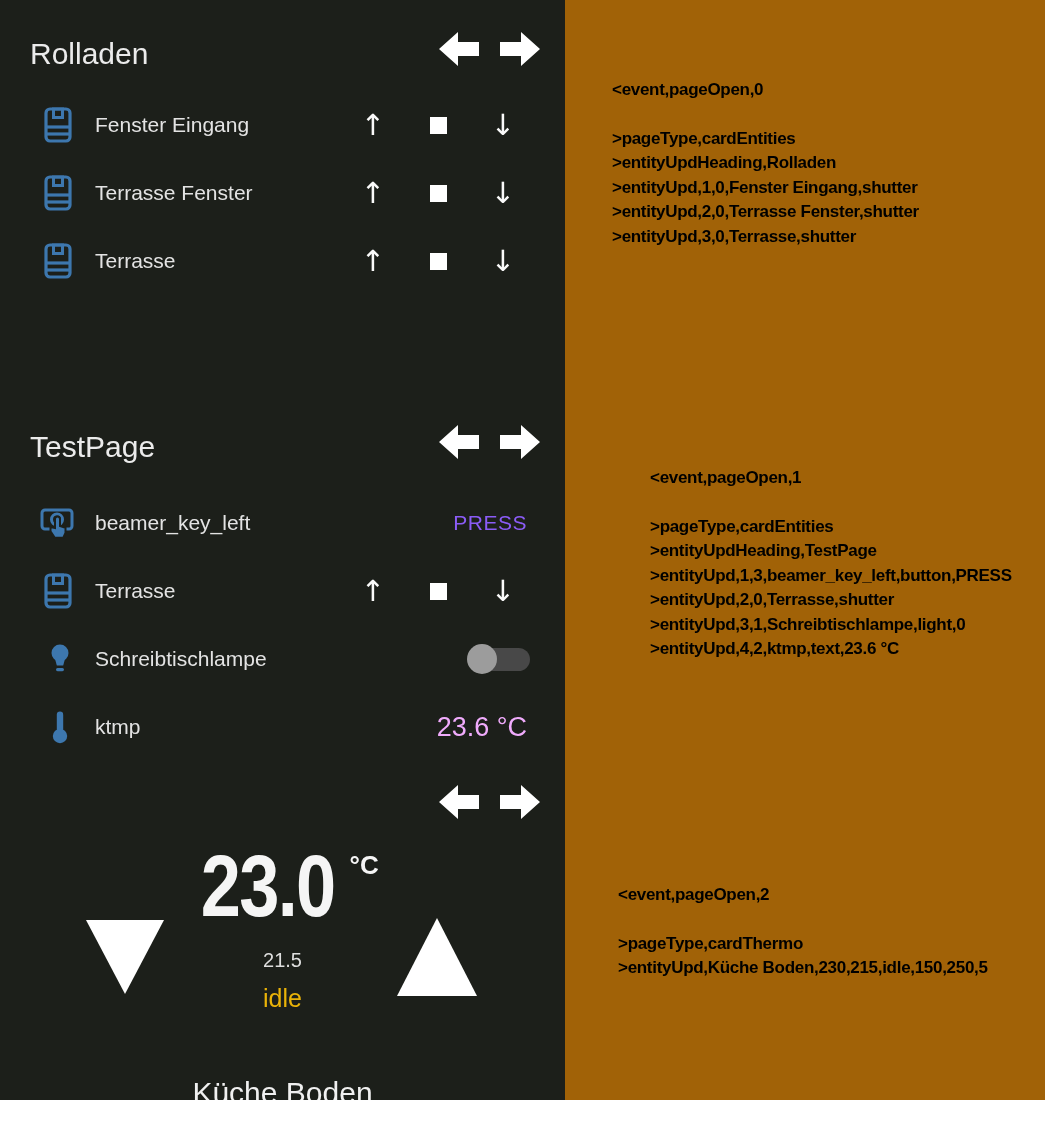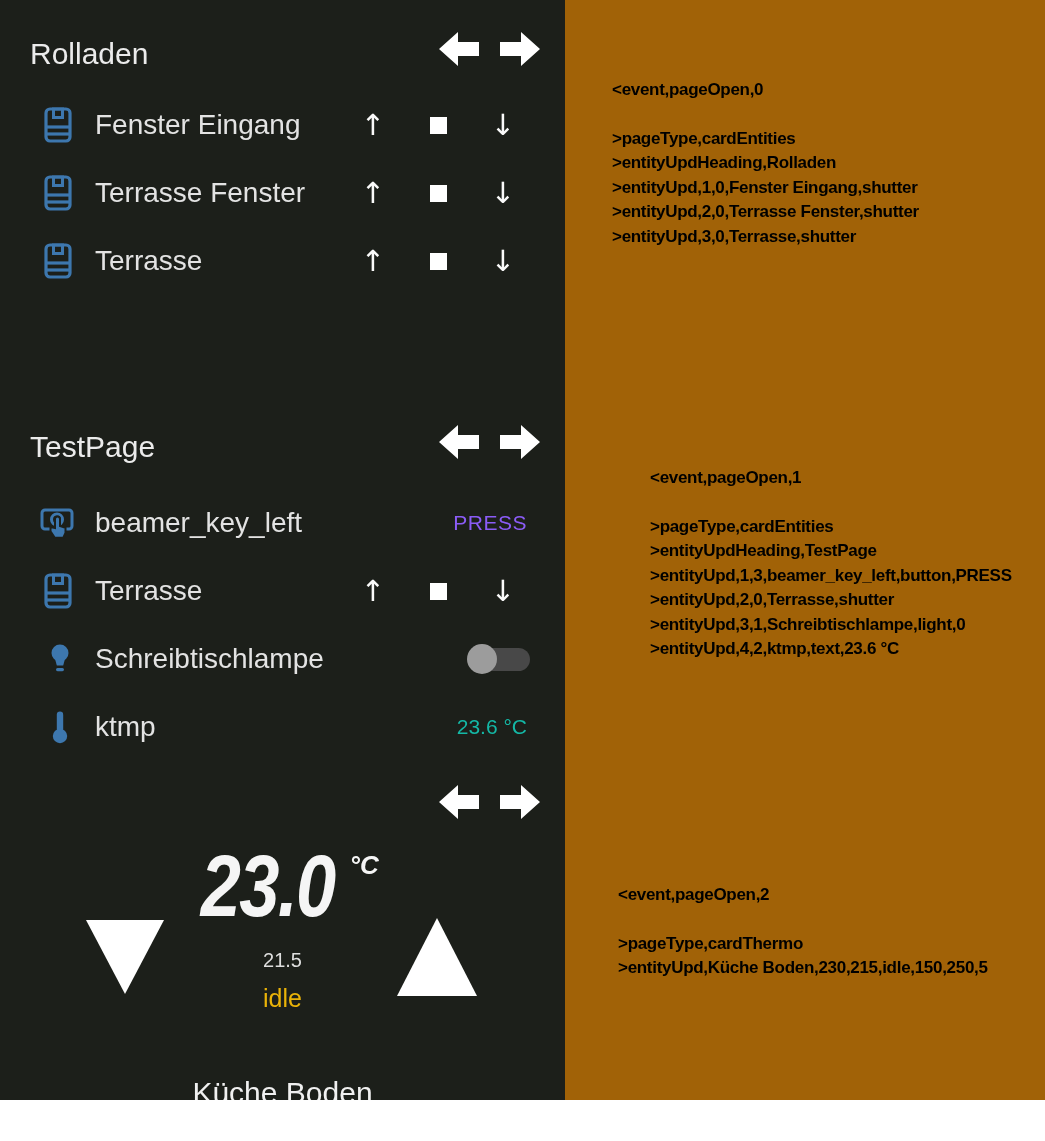--- a/index.html
+++ b/index.html
@@ -23,40 +23,40 @@
   .nav-card2{top:425px;}
   .nav-card3{top:785px;}
 
   .row{position:absolute;left:0;width:565px;height:44px;}
   .row .entity-icon{position:absolute;top:50%;transform:translateY(-50%);display:flex;}
   .icon-shutter{left:44px;}
   .icon-tap{left:40px;}
   .icon-bulb{left:47px;}
   .icon-thermo{left:50px;}
   .row .label{position:absolute;left:95px;top:50%;transform:translateY(-50%);
-              font-size:28px;color:#e3e3e3;white-space:nowrap;}
+              font-size:21px;color:#e3e3e3;white-space:nowrap;}
 
   .ctl{position:absolute;top:0;width:36px;height:44px;display:flex;align-items:center;justify-content:center;}
   .ctl-up{left:355px;}
   .ctl-stop{left:420px;}
   .ctl-down{left:485px;}
   .arrow-glyph{font-family:"DejaVu Sans",sans-serif;font-size:29px;color:#fafafa;line-height:1;}
   .stop-square{width:17px;height:17px;background:#ffffff;}
 
   .press-value{position:absolute;right:38px;top:50%;transform:translateY(-50%);
                font-size:21px;letter-spacing:0.5px;color:#8b5cf6;}
   .text-value{position:absolute;right:38px;top:50%;transform:translateY(-50%);
-              font-size:21px;color:#14b8a6;white-space:nowrap;}
+              font-size:27px;color:#f0abfc;white-space:nowrap;}
 
   .toggle{position:absolute;right:34px;top:50%;transform:translateY(-50%);width:64px;height:30px;}
   .toggle-track{position:absolute;left:5px;top:4px;width:58px;height:23px;border-radius:12px;background:#484848;}
   .toggle-knob{position:absolute;left:0;top:0;width:30px;height:30px;border-radius:50%;background:#9c9c9c;}
 
   
-  .temp-display{position:absolute;left:0;top:842px;width:565px;text-align:center;color:#f5f5f5;white-space:nowrap;font-style:italic;}
+  .temp-display{position:absolute;left:0;top:842px;width:565px;text-align:center;color:#f5f5f5;white-space:nowrap;}
   .temp-big{display:inline-block;font-size:88px;font-weight:bold;letter-spacing:-2px;line-height:1;
             transform:scaleX(0.82);}
   .temp-unit{display:inline-block;font-size:26px;font-weight:bold;vertical-align:top;position:relative;top:8px;left:0px;}
   .tri-btn{position:absolute;}
   .tri-down-btn{left:86px;top:920px;}
   .tri-up-btn{left:397px;top:918px;}
   .tri-down{display:block;width:0;height:0;border-left:39px solid transparent;border-right:39px solid transparent;
             border-top:74px solid #ffffff;}
   .tri-up{display:block;width:0;height:0;border-left:40px solid transparent;border-right:40px solid transparent;
           border-bottom:78px solid #ffffff;}

